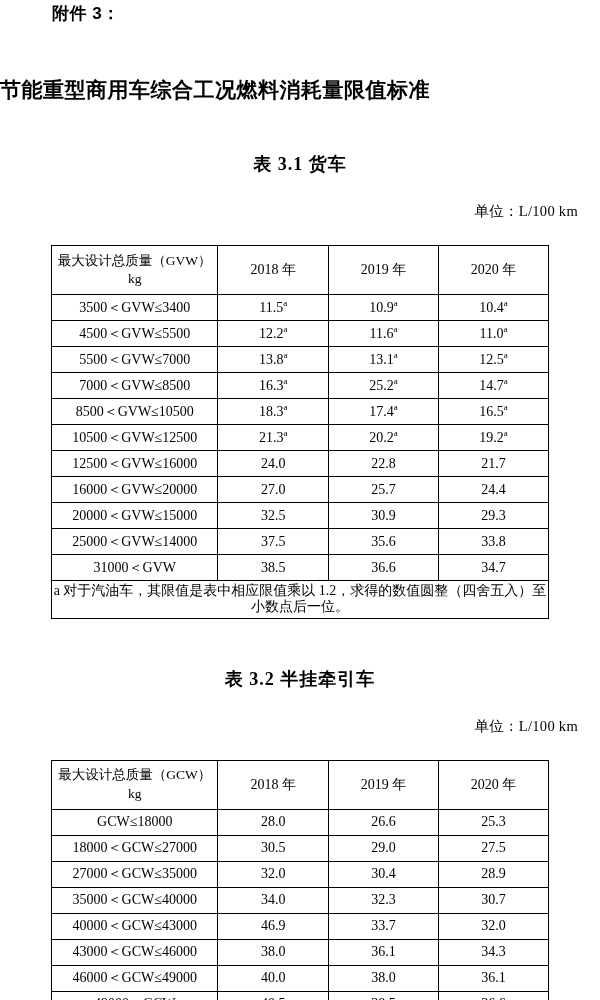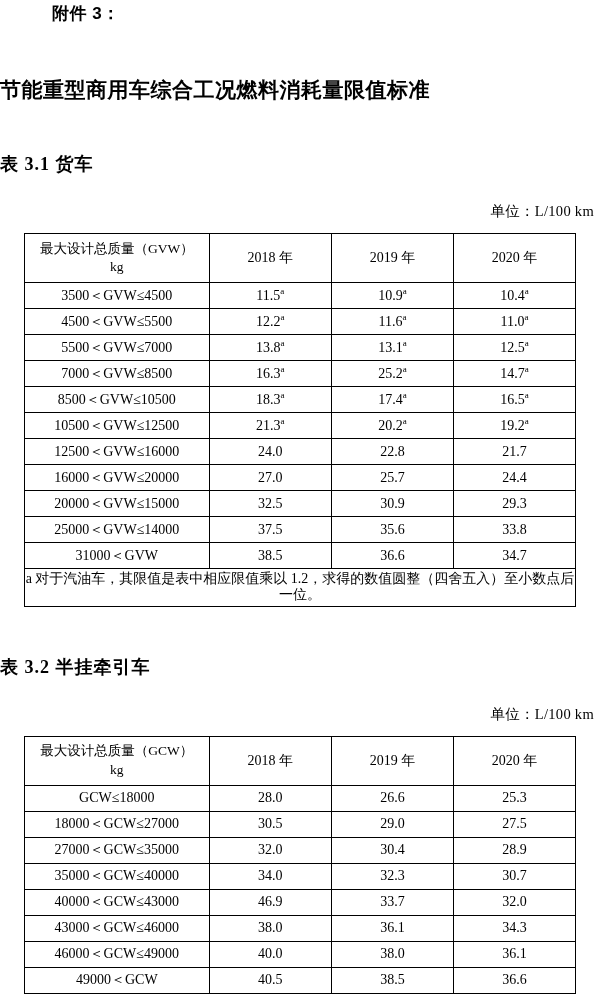--- a/index.html
+++ b/index.html
@@ -33,37 +33,38 @@
   }
   .doc-title {
     text-align: left;
     font-family: "Liberation Serif", serif;
     font-weight: bold;
     font-size: 21px;
     letter-spacing: 0.5px;
     margin-top: 52px;
   }
   .table-title {
+    text-align: center;
     font-family: "Liberation Serif", serif;
     font-weight: bold;
     font-size: 18px;
     letter-spacing: 1px;
     margin-top: 48px;
   }
   .unit-line {
     text-align: right;
     font-size: 14.5px;
     margin-top: 26px;
-    padding-right: 6px;
+    padding-right: 22px;
     letter-spacing: 0.3px;
   }
   table.data {
     border-collapse: collapse;
-    width: 552px;
-    margin: 12px auto 0 auto;
+    width: 498px;
+    margin: 24px auto 0 auto;
     table-layout: fixed;
   }
   table.data td, table.data th {
     border: 1px solid #000000;
     text-align: center;
     vertical-align: middle;
     font-size: 14px;
     font-weight: normal;
     padding: 2px 0;
     line-height: 1.15;
@@ -121,21 +122,21 @@
         <td class="hdr-first">
           <div>最大设计总质量（GVW）</div>
           <div>kg</div>
         </td>
         <td>2018 年</td>
         <td>2019 年</td>
         <td>2020 年</td>
       </tr>
 
       <tr class="row">
-        <td class="nowrap">3500＜GVW≤4500</td>
+        <td class="nowrap">3500＜GVW≤3400</td>
         <td><span>11.5</span><sup class="note">a</sup></td>
         <td><span>10.9</span><sup class="note">a</sup></td>
         <td><span>10.4</span><sup class="note">a</sup></td>
       </tr>
       <tr class="row">
         <td class="nowrap">4500＜GVW≤5500</td>
         <td><span>12.2</span><sup class="note">a</sup></td>
         <td><span>11.6</span><sup class="note">a</sup></td>
         <td><span>11.0</span><sup class="note">a</sup></td>
       </tr>

